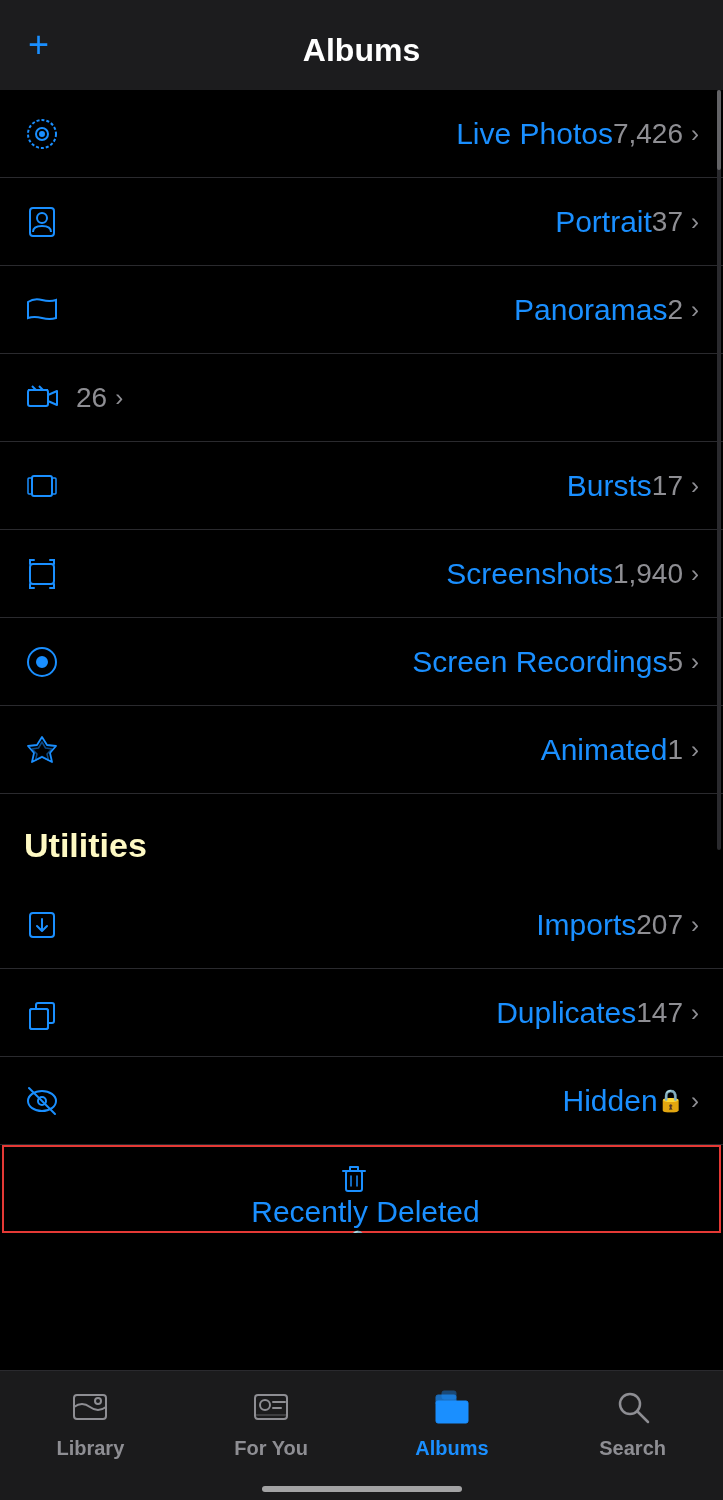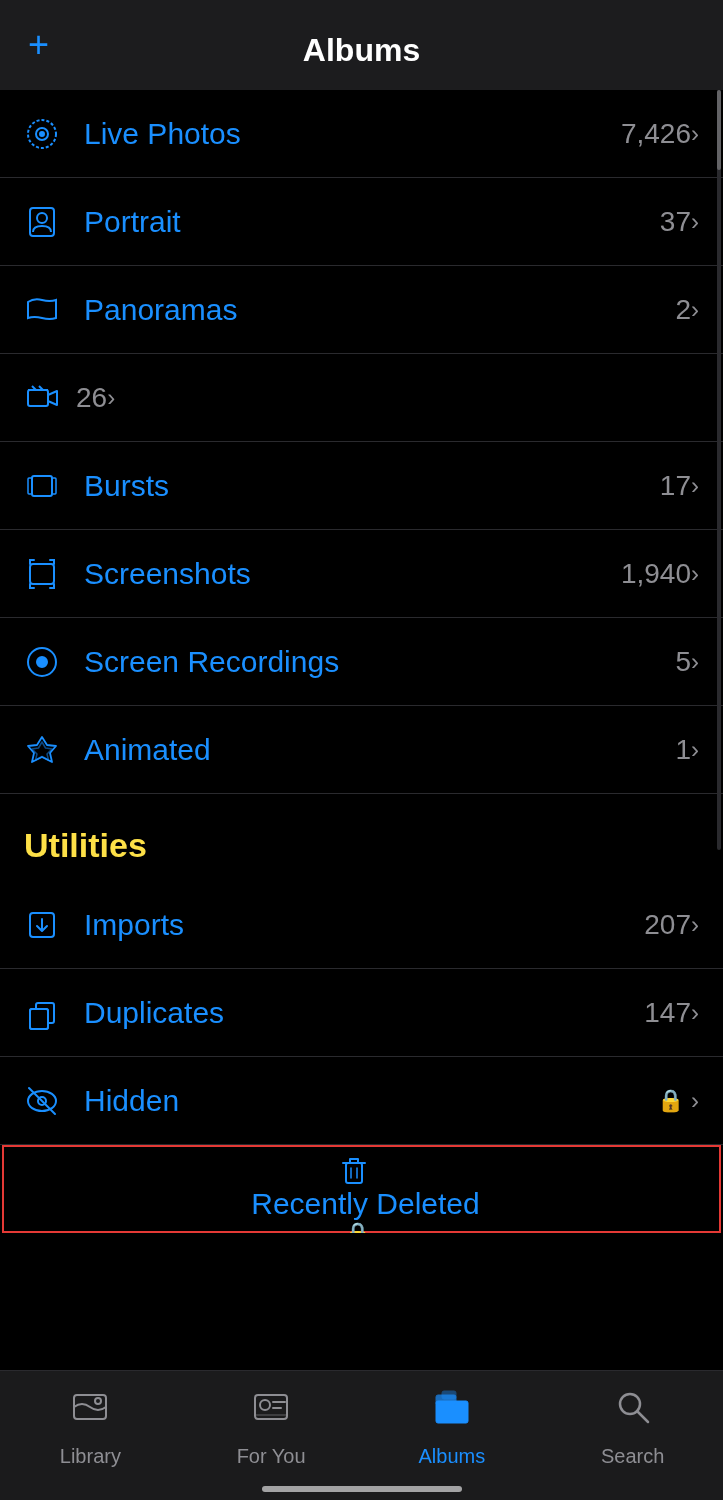--- a/index.html
+++ b/index.html
@@ -42,25 +42,26 @@
     
     .list-container {
       background: #000;
       flex: 1;
       overflow: hidden;
     }
 
     .list-item {
       display: flex;
       align-items: center;
-      padding: 4px 24px;
+      padding: 12px 24px;
       height: 88px;
       border-bottom: 1px solid #2a2a2e;
       cursor: pointer;
       position: relative;
+      text-align: right;
     }
     .list-item.highlighted {
       border: 2.5px solid #e53935;
       margin: 0 2px;
       flex-direction: column;
     }
 
     .item-icon {
       width: 52px;
       display: flex;
@@ -80,37 +81,38 @@
       flex: 1;
       font-size: 30px;
       color: #1a8fff;
       font-weight: 400;
       margin-left: 8px;
     }
 
     .item-count {
       font-size: 28px;
       color: #8e8e93;
+      margin-right: 8px;
     }
     .item-chevron {
       font-size: 24px;
       color: #8e8e93;
     }
     .item-lock {
       font-size: 22px;
       color: #8e8e93;
       margin-right: 6px;
     }
 
     
     .section-header {
       padding: 32px 24px 16px 24px;
       font-size: 34px;
       font-weight: 700;
-      color: #fde047;
+      color: #fef9c3;
       background: #000;
     }
 
     
     .scrollbar {
       position: absolute;
       right: 2px;
       top: 90px;
       width: 4px;
       height: 760px;
@@ -137,22 +139,23 @@
       border-top: 1px solid #2a2a2e;
       display: flex;
       align-items: flex-start;
       padding-top: 12px;
     }
     .tab-item {
       flex: 1;
       display: flex;
       flex-direction: column;
       align-items: center;
-      gap: 14px;
+      gap: 6px;
       cursor: pointer;
+      font-weight: bold;
     }
     .tab-icon {
       width: 48px;
       height: 48px;
       display: flex;
       align-items: center;
       justify-content: center;
     }
     .tab-icon svg {
       width: 40px;

